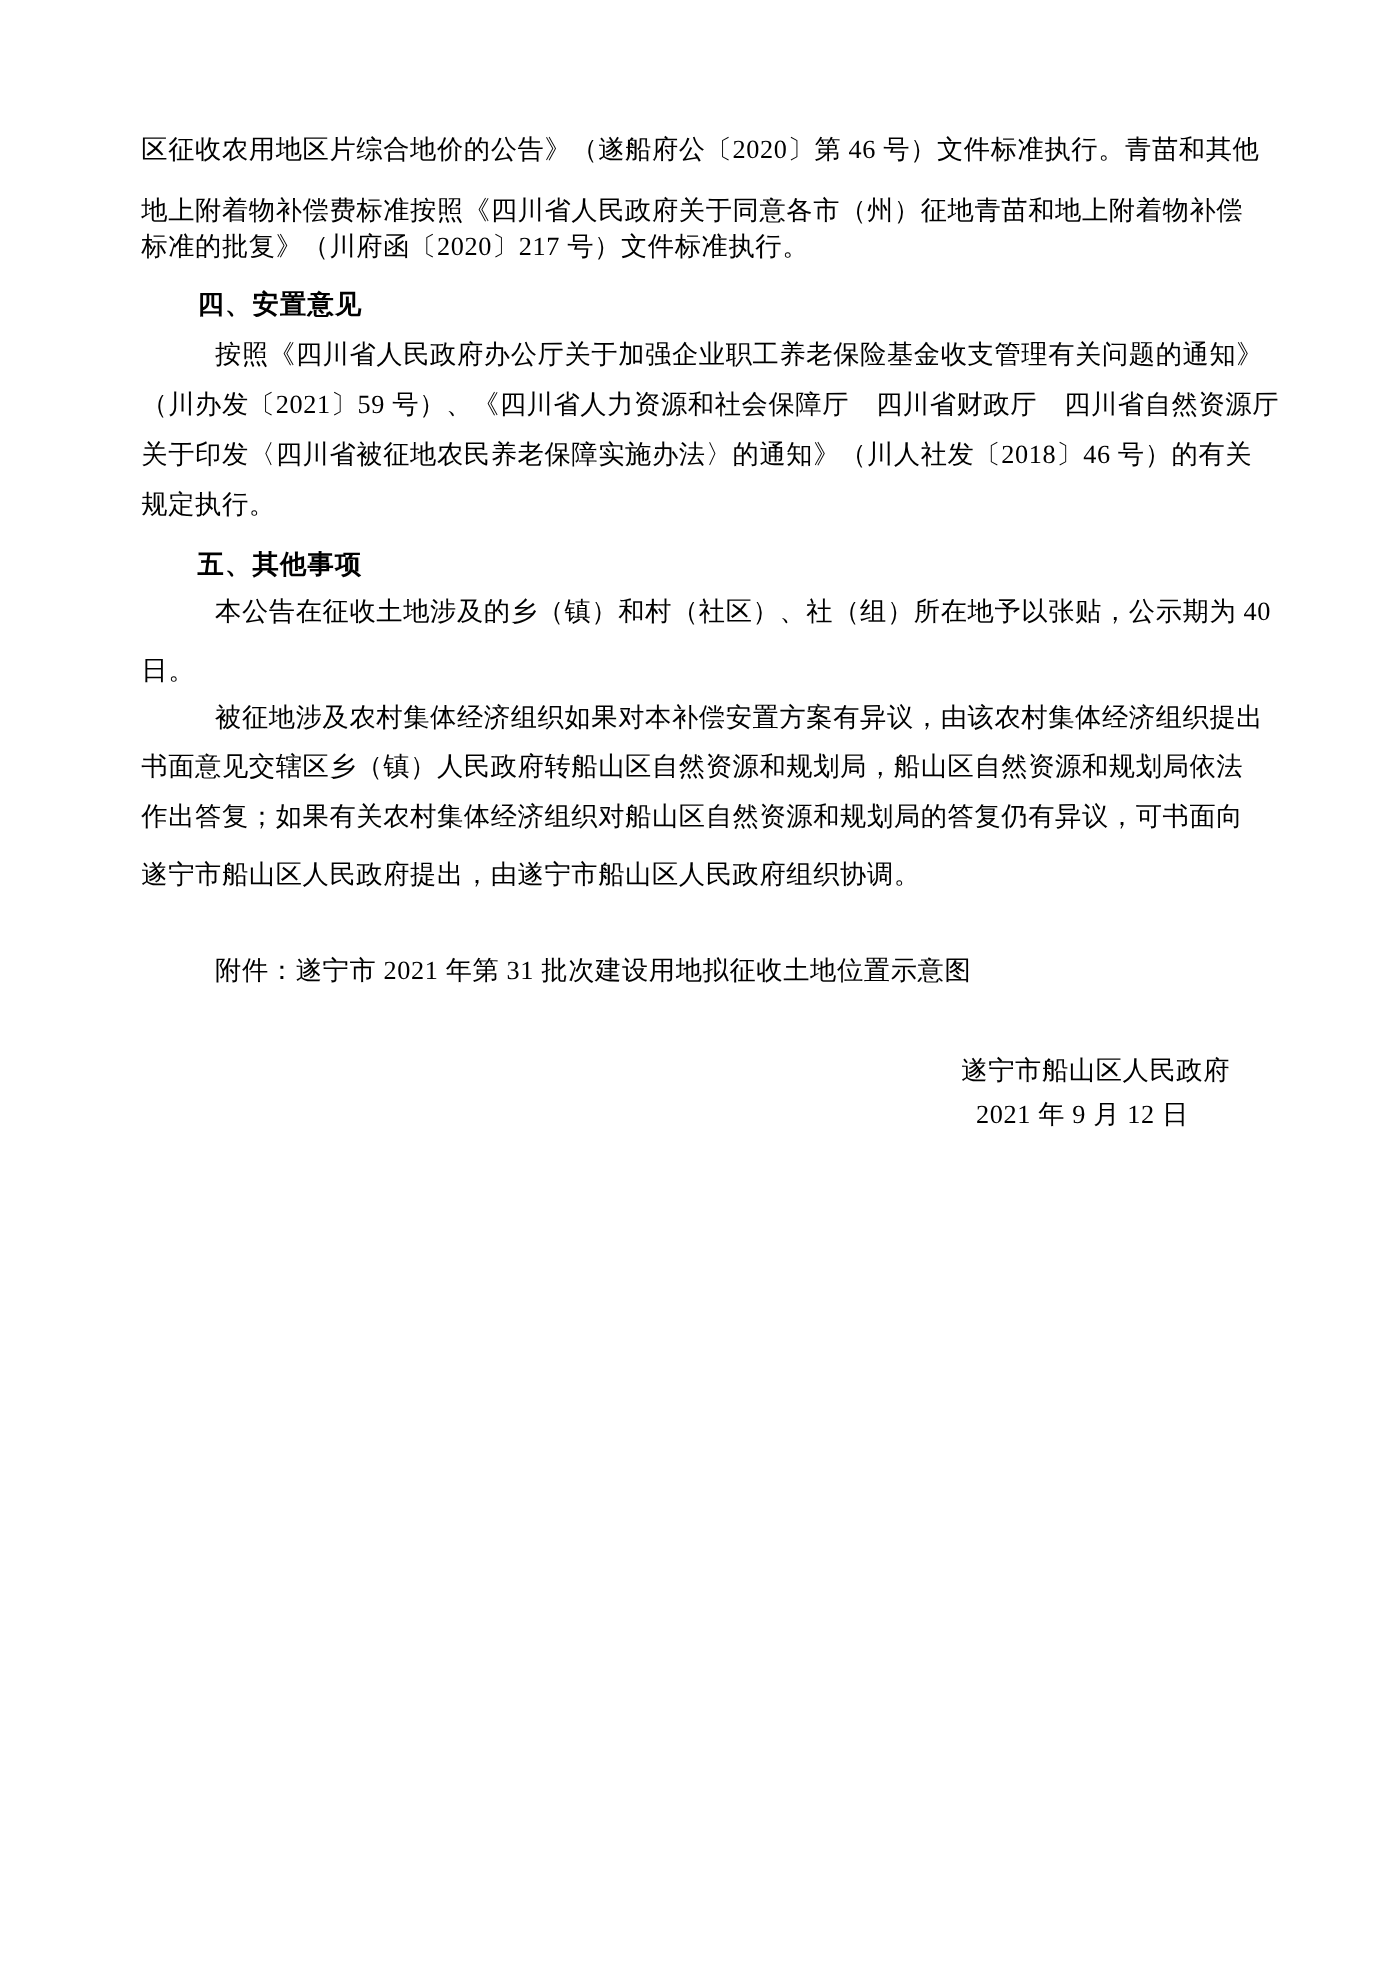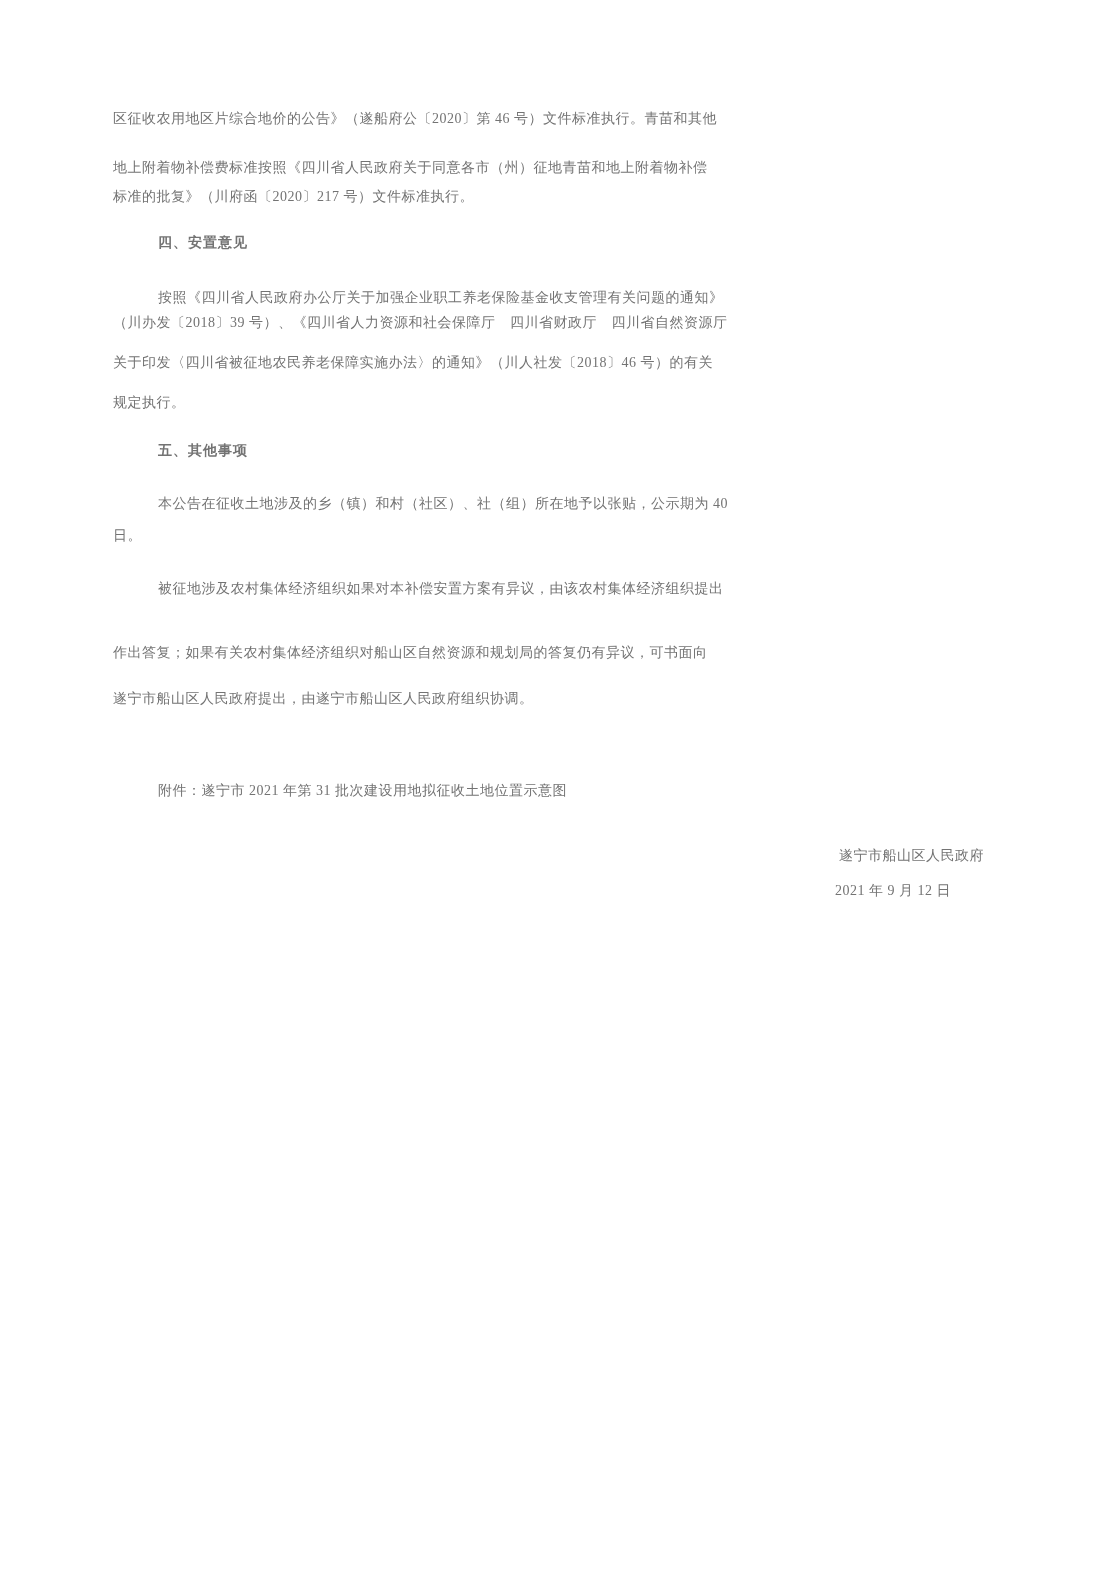--- a/index.html
+++ b/index.html
@@ -14,28 +14,27 @@
     background: #ffffff;
     overflow: hidden;
     font-family: "Liberation Serif", "DejaVu Serif", serif;
     color: #1b1b1b;
   }
   .line {
     position: absolute;
     left: 113px;
     height: 40px;
     line-height: 40px;
-    font-size: 14px;
+    font-size: 21px;
     letter-spacing: 0.5px;
     white-space: nowrap;
-    color: #737373;
+    color: #000000;
   }
   .indent {
-    left: 158px;
-    margin-top: 15px;
+    left: 172px;
   }
   .heading {
     left: 158px;
     font-weight: bold;
     letter-spacing: 1px;
     font-family: Liberation Serif, serif;
   }
   .sig-name {
     left: auto;
     right: 134px;
@@ -50,30 +49,31 @@
 
 <div class="page">
 
   <div class="line" style="top:99px">区征收农用地区片综合地价的公告》（遂船府公〔2020〕第 46 号）文件标准执行。青苗和其他</div>
   <div class="line" style="top:148px">地上附着物补偿费标准按照《四川省人民政府关于同意各市（州）征地青苗和地上附着物补偿</div>
   <div class="line" style="top:177px">标准的批复》（川府函〔2020〕217 号）文件标准执行。</div>
 
   <div class="line heading" style="top:223px">四、安置意见</div>
 
   <div class="line indent" style="top:263px">按照《四川省人民政府办公厅关于加强企业职工养老保险基金收支管理有关问题的通知》</div>
-  <div class="line" style="top:303px">（川办发〔2018〕39 号）、《四川省人力资源和社会保障厅　四川省财政厅　四川省自然资源厅</div>
+  <div class="line" style="top:303px">（川办发〔2021〕59 号）、《四川省人力资源和社会保障厅　四川省财政厅　四川省自然资源厅</div>
   <div class="line" style="top:343px">关于印发〈四川省被征地农民养老保障实施办法〉的通知》（川人社发〔2018〕46 号）的有关</div>
   <div class="line" style="top:383px">规定执行。</div>
 
   <div class="line heading" style="top:431px">五、其他事项</div>
 
   <div class="line indent" style="top:469px">本公告在征收土地涉及的乡（镇）和村（社区）、社（组）所在地予以张贴，公示期为 40</div>
   <div class="line" style="top:516px">日。</div>
 
   <div class="line indent" style="top:554px">被征地涉及农村集体经济组织如果对本补偿安置方案有异议，由该农村集体经济组织提出</div>
+  <div class="line" style="top:593px">书面意见交辖区乡（镇）人民政府转船山区自然资源和规划局，船山区自然资源和规划局依法</div>
   <div class="line" style="top:679px">遂宁市船山区人民政府提出，由遂宁市船山区人民政府组织协调。</div>
   <div class="line" style="top:633px">作出答复；如果有关农村集体经济组织对船山区自然资源和规划局的答复仍有异议，可书面向</div>
 
   <div class="line indent" style="top:756px">附件：遂宁市 2021 年第 31 批次建设用地拟征收土地位置示意图</div>
 
   <div class="line sig-name" style="top:836px">遂宁市船山区人民政府</div>
   <div class="line sig-date" style="top:871px">2021 年 9 月 12 日</div>
 
 </div>
 

